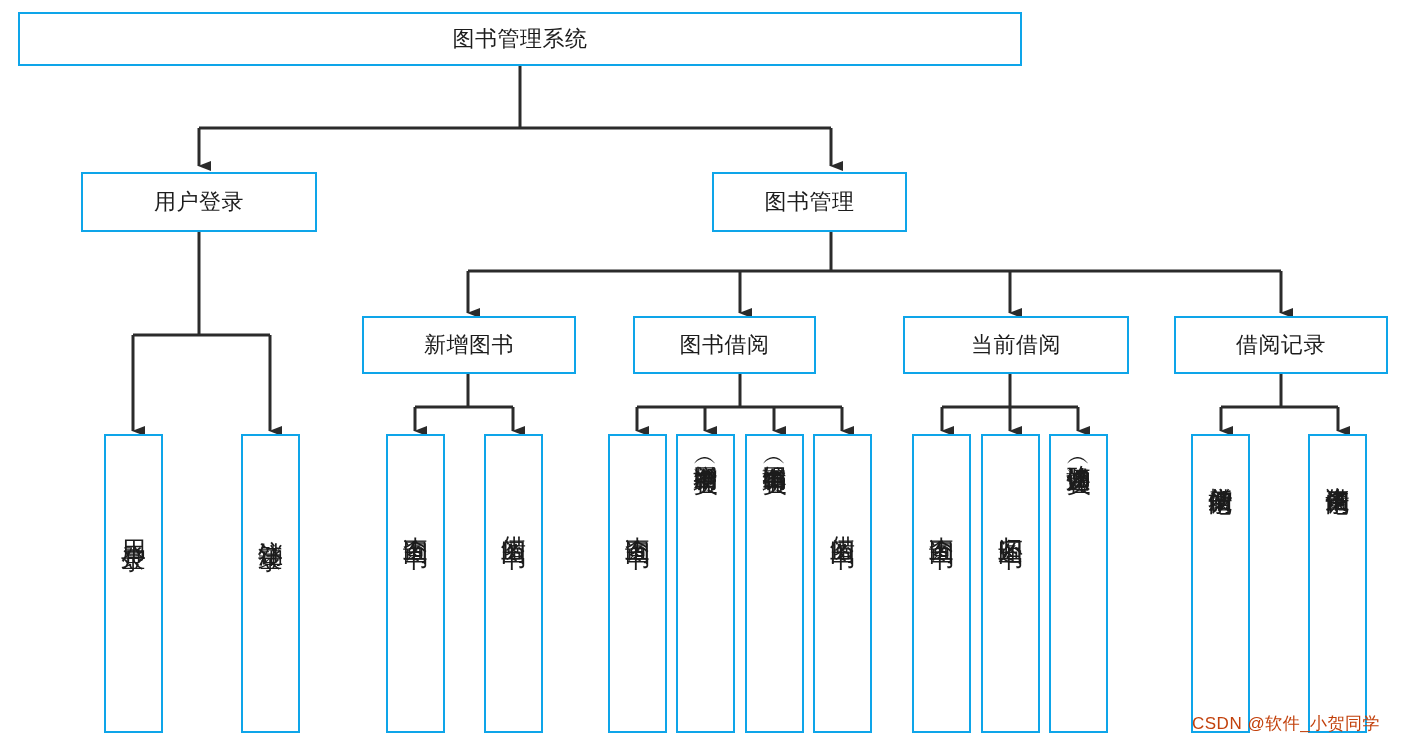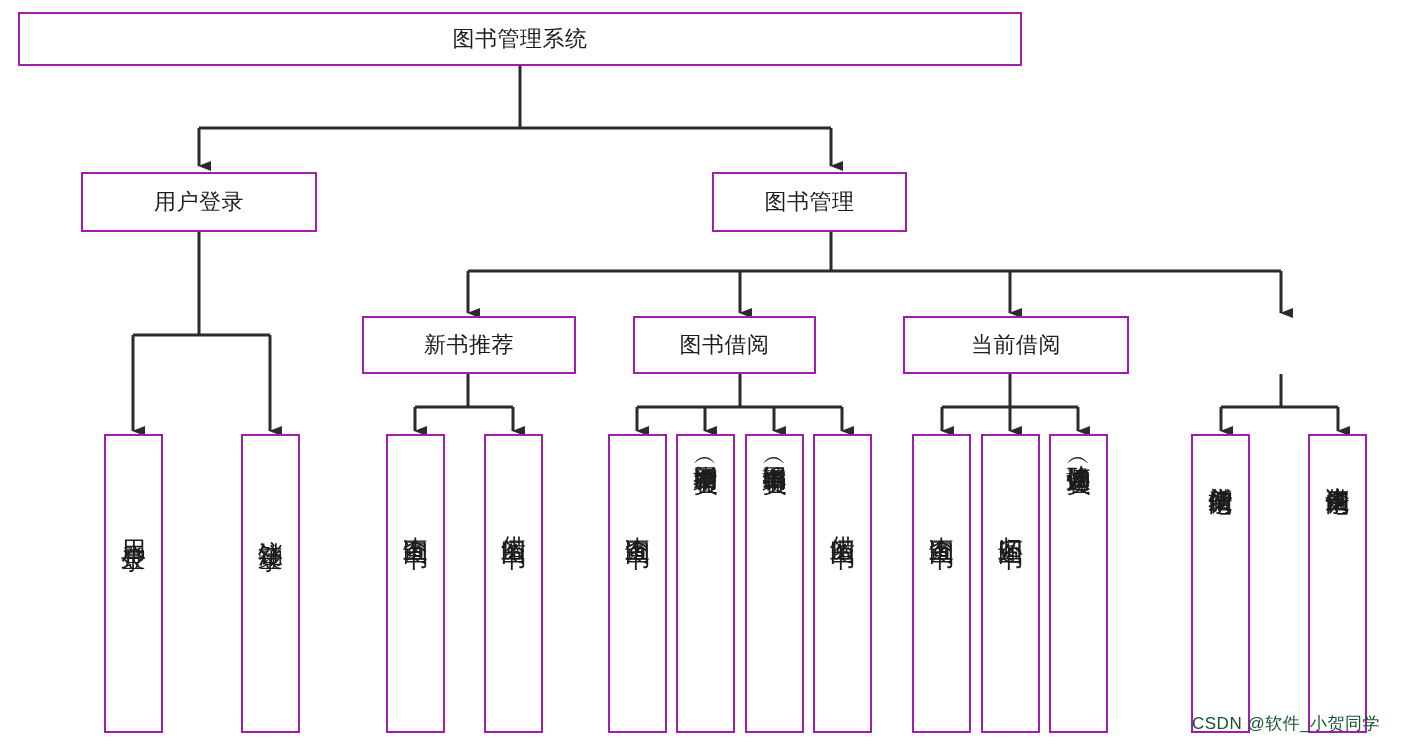--- a/index.html
+++ b/index.html
@@ -23,21 +23,21 @@
     position: absolute;
     left: 0;
     top: 0;
     width: 1405px;
     height: 747px;
     pointer-events: none;
   }
   .node {
     position: absolute;
     box-sizing: border-box;
-    border: 2px solid #a21caf;
+    border: 2px solid #0ea5e9;
     background: #ffffff;
     display: flex;
     align-items: center;
     justify-content: center;
     color: #1c1c1c;
   }
   .node .lbl {
     display: block;
     text-align: center;
     line-height: 1.32;
@@ -62,21 +62,21 @@
   }
   .node.vert.tall-text .lbl {
     font-size: 24px;
     letter-spacing: 1px;
   }
   .watermark {
     position: absolute;
     left: 1192px;
     top: 712px;
     font-size: 17px;
-    color: #14532d;
+    color: #c2410c;
     white-space: nowrap;
     letter-spacing: 0.5px;
     font-family: "Liberation Sans", "DejaVu Sans", sans-serif;
   }
 </style>
 </head>
 <body>
 
 <div id="diagram-root">
 
@@ -138,31 +138,34 @@
 
   <div class="node horiz" style="left:81px; top:172px; width:236px; height:60px;">
     <span class="lbl">用户登录</span>
   </div>
 
   <div class="node horiz" style="left:712px; top:172px; width:195px; height:60px;">
     <span class="lbl">图书管理</span>
   </div>
 
   <div class="node horiz" style="left:362px; top:316px; width:214px; height:58px;">
-    <span class="lbl">新书推荐</span>
+    <span class="lbl">新增图书</span>
   </div>
 
   <div class="node horiz" style="left:633px; top:316px; width:183px; height:58px;">
     <span class="lbl">图书借阅</span>
   </div>
 
   <div class="node horiz" style="left:903px; top:316px; width:226px; height:58px;">
     <span class="lbl">当前借阅</span>
   </div>
 
+  <div class="node horiz" style="left:1174px; top:316px; width:214px; height:58px;">
+    <span class="lbl">借阅记录</span>
+  </div>
 
   <div class="node vert" style="left:104px; top:434px; width:59px; height:299px; padding-top:84px;">
     <span class="lbl">用户登录</span>
   </div>
 
   <div class="node vert" style="left:241px; top:434px; width:59px; height:299px; padding-top:84px;">
     <span class="lbl">注销登录</span>
   </div>
 
   <div class="node vert" style="left:386px; top:434px; width:59px; height:299px; padding-top:80px;">

